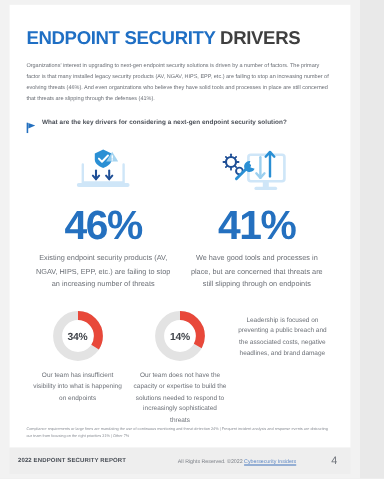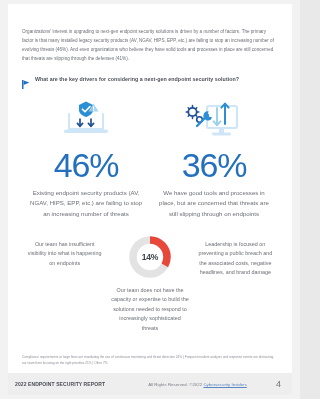--- a/index.html
+++ b/index.html
@@ -86,21 +86,21 @@
     box-sizing: border-box;
   }
   .big-icon {
     height: 44px;
     display: flex;
     align-items: flex-end;
     justify-content: center;
   }
   .big-pct {
     font-size: 34px;
-    font-weight: normal;
+    font-weight: bold;
     color: #2470bf;
     line-height: 1;
     margin-top: 6px;
     letter-spacing: -1.2px;
   }
   .big-caption {
     margin-top: 6px;
     font-size: 6.1px;
     line-height: 1.75;
     color: #6b6f76;
@@ -190,20 +190,24 @@
     padding-right: 4px;
   }
 </style>
 </head>
 <body>
 
 <div class="page">
   <div class="sheet">
     <div class="inner">
 
+      <div class="title">
+        <span class="t-blue">ENDPOINT SECURITY</span>
+        <span class="t-dark">DRIVERS</span>
+      </div>
 
       <div class="intro">Organizations' interest in upgrading to next-gen endpoint security solutions is driven by a number of factors. The primary factor is that many installed legacy security products (AV, NGAV, HIPS, EPP, etc.) are failing to stop an increasing number of evolving threats (46%). And even organizations who believe they have solid tools and processes in place are still concerned that threats are slipping through the defenses (41%).</div>
 
       <div class="question-row">
         <span class="flag-icon">
           <svg width="8" height="9" viewBox="0 0 8 9">
             <rect x="0" y="0" width="1.5" height="9" fill="#2470bf"></rect>
             <path d="M1.6 0.4 L7.4 2.6 L1.6 5.0 Z" fill="#2470bf"></path>
           </svg>
         </span>
@@ -267,28 +271,35 @@
                 <line x1="10.5" y1="9" x2="11.8" y2="7.7"></line>
               </g>
               <circle cx="14.5" cy="19.5" r="2.8" fill="none" stroke="#1f4f96" stroke-width="1.6"></circle>
 
               <g stroke="#2a8fd4" stroke-width="2.4" stroke-linecap="round" fill="none">
                 <line x1="12" y1="26" x2="23" y2="15"></line>
               </g>
               <path d="M23.6 11.2 a4.6 4.6 0 1 0 3.6 6.4 l-3.4 -1.1 l-0.8 -3.1 z" fill="#2a8fd4"></path>
             </svg>
           </div>
-          <div class="big-pct">36%</div>
+          <div class="big-pct">41%</div>
           <div class="big-caption">We have good tools and processes in place, but are concerned that threats are still slipping through on endpoints</div>
         </div>
       </div>
 
       <div class="donut-row">
 
         <div class="donut-col">
+          <div class="donut-wrap">
+            <svg width="46" height="46" viewBox="0 0 46 46">
+              <circle cx="23" cy="23" r="17" fill="none" stroke="#e3e3e3" stroke-width="7.5"></circle>
+              <circle cx="23" cy="23" r="17" fill="none" stroke="#e8483a" stroke-width="7.5" stroke-dasharray="36.32 70.50" transform="rotate(-90 23 23)"></circle>
+            </svg>
+            <div class="donut-label">34%</div>
+          </div>
           <div class="donut-caption">Our team has insufficient visibility into what is happening on endpoints</div>
         </div>
 
         <div class="donut-col">
           <div class="donut-wrap">
             <svg width="46" height="46" viewBox="0 0 46 46">
               <circle cx="23" cy="23" r="17" fill="none" stroke="#e3e3e3" stroke-width="7.5"></circle>
               <circle cx="23" cy="23" r="17" fill="none" stroke="#e8483a" stroke-width="7.5" stroke-dasharray="35.25 71.57" transform="rotate(-90 23 23)"></circle>
             </svg>
             <div class="donut-label">14%</div>

